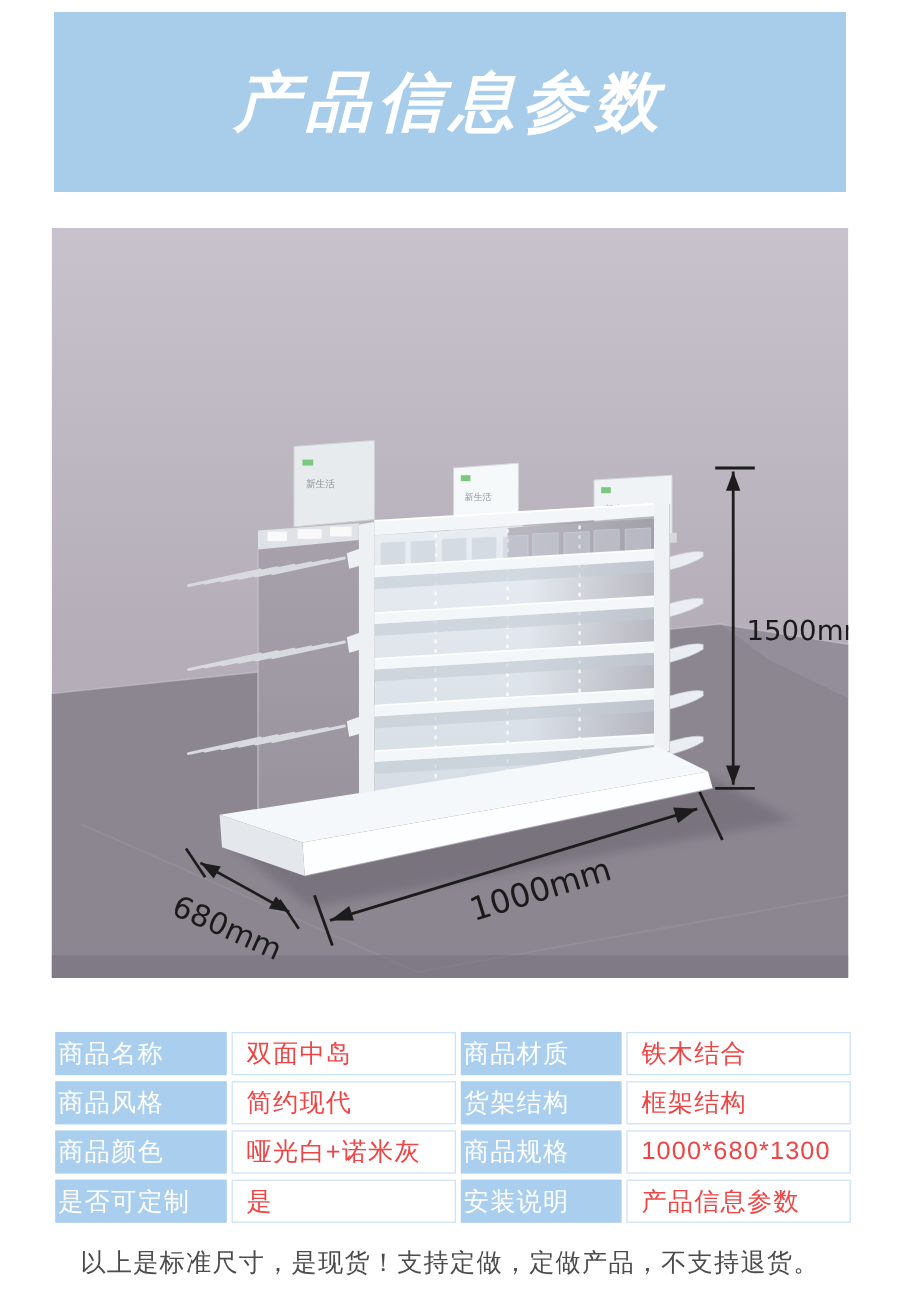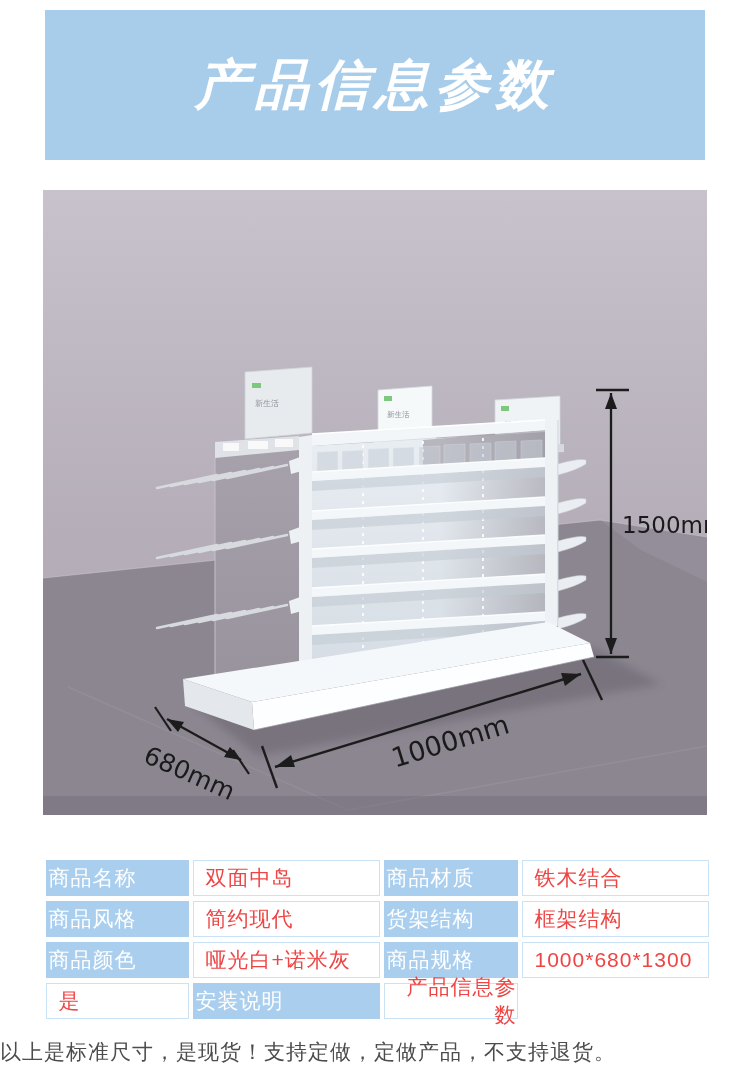--- a/index.html
+++ b/index.html
@@ -36,21 +36,21 @@
   }
   .spec-table .val{
     background:#ffffff;color:#ef4444;
     border:1.5px solid #c9e2f6;
     display:flex;align-items:center;padding-left:12px;
     letter-spacing:1px;
     text-align:right;
   }
   
   .note{
-    margin:19px 0 0;text-align:left;
+    margin:19px 0 0;text-align:center;
     font-size:21px;color:#4c4c4c;letter-spacing:1px;
   }
 </style>
 </head>
 <body>
 
 <div class="page">
 
   <div class="banner">
     <h1>产品信息参数</h1>
@@ -251,19 +251,20 @@
     <div class="lbl">商品风格</div>
     <div class="val">简约现代</div>
     <div class="lbl">货架结构</div>
     <div class="val">框架结构</div>
 
     <div class="lbl">商品颜色</div>
     <div class="val">哑光白+诺米灰</div>
     <div class="lbl">商品规格</div>
     <div class="val">1000*680*1300</div>
 
+    <div class="lbl">是否可定制</div>
     <div class="val">是</div>
     <div class="lbl">安装说明</div>
     <div class="val">产品信息参数</div>
   </div>
 
   <p class="note">以上是标准尺寸，是现货！支持定做，定做产品，不支持退货。</p>
 </div>
 
 </body></html>

